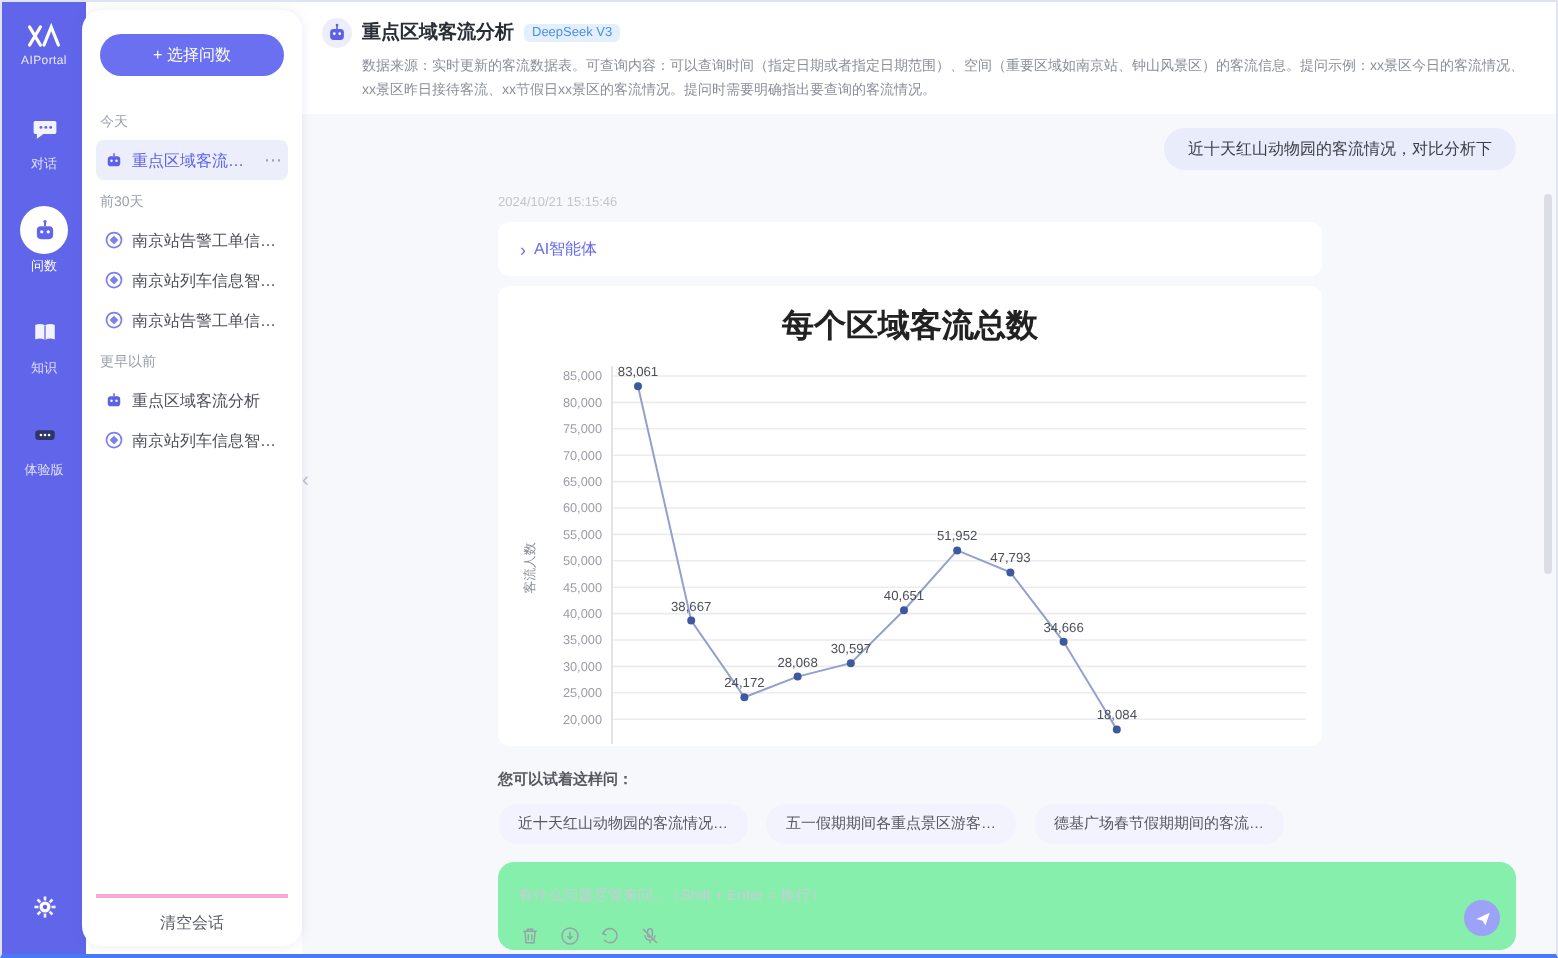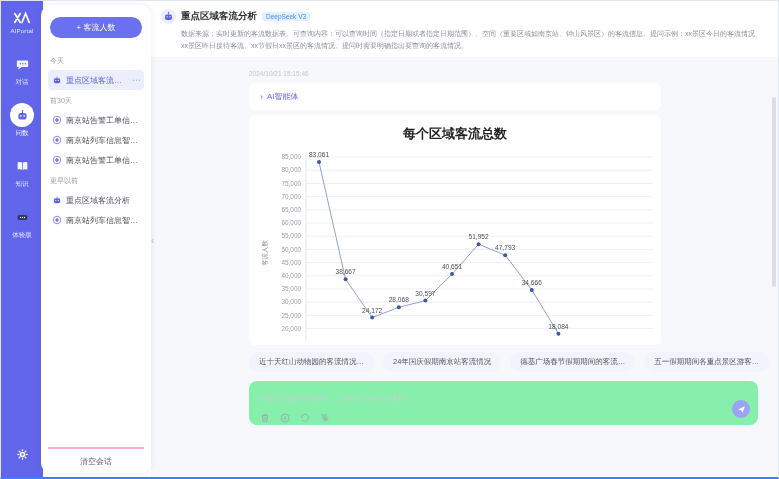--- a/index.html
+++ b/index.html
@@ -49,21 +49,21 @@
   .chat{flex:1;background:#f7f8fb;padding:0 20px 0 98px;position:relative;overflow:hidden}
   .bubble-row{display:flex;justify-content:flex-end;margin-top:7px}
   .bubble{background:#e9ecfa;border-radius:12px;padding:5px 12px;font-size:8px;color:#3c3f47}
   .tstamp{font-size:6.5px;color:#c3c5cd;margin-top:13px}
   .agent-card{background:#fff;border-radius:6px;width:412px;margin-top:6px;padding:8px 11px;
               font-size:8px;color:#666af0;display:flex;align-items:center;gap:4px;cursor:pointer}
   .agent-card .chev{font-size:9px;color:#666af0}
   .chart-card{background:#fff;border-radius:6px;width:412px;height:230px;margin-top:5px;
               padding:6px 2px 0 2px;overflow:hidden}
   .chart-title{text-align:center;font-family:"Liberation Serif",serif;font-weight:bold;
-               font-size:13px;color:#222;margin:4px 0 2px 0}
+               font-size:16px;color:#222;margin:4px 0 2px 0}
   .suggest-label{font-size:7.5px;font-weight:bold;color:#55585f;margin-top:12px}
   .chips{display:flex;gap:9px;margin-top:7px;align-items:center}
   .chip{background:#f2f3fc;border-radius:11px;padding:5px 10px;font-size:7.5px;color:#55585f;
         white-space:nowrap;cursor:pointer}
   .input-card{background:#86efac;border-radius:8px;margin-top:9px;height:44px;padding:6px 10px;position:relative}
   .input-card input{border:none;outline:none;width:90%;font-size:7.5px;color:#444;background:transparent;
                     font-family:"Liberation Sans",sans-serif}
   .input-card input::placeholder{color:#c9ccd6}
   .tools{display:flex;gap:9px;margin-top:7px;align-items:center}
   .tool{width:11px;height:11px;cursor:pointer;display:flex;align-items:center;justify-content:center}
@@ -143,21 +143,21 @@
           <line x1="12.6" y1="3.4" x2="10.8" y2="5.2"></line>
             <line x1="5.2" y1="10.8" x2="3.4" y2="12.6"></line>
         </g>
         <circle cx="8" cy="8" r="3.4" fill="#fff"></circle>
           <circle cx="8" cy="8" r="1.4" fill="#6165ea"></circle>
       </svg>
     </div>
   </div>
 
   <div class="sidebar">
-    <button class="new-btn">+ 客流人数</button>
+    <button class="new-btn">+ 选择问数</button>
 
     <div class="sec-title">今天</div>
     <div class="side-item active">
       <svg width="10" height="10" viewBox="0 0 16 16">
           <rect x="3" y="5" width="10" height="8" rx="2.5" fill="#5b61ea"></rect>
           <circle cx="6" cy="8.5" r="1" fill="#fff"></circle>
           <circle cx="10" cy="8.5" r="1" fill="#fff"></circle>
           <line x1="8" y1="5" x2="8" y2="2.5" stroke="#5b61ea" stroke-width="1.2"></line>
         </svg>
       <span class="ilabel">重点区域客流分析</span>
@@ -224,20 +224,23 @@
             </svg>
         </span>
         <span class="chead-title">重点区域客流分析</span>
         <span class="model-badge">DeepSeek V3</span>
       </div>
       <div class="chead-desc">数据来源：实时更新的客流数据表。可查询内容：可以查询时间（指定日期或者指定日期范围）、空间（重要区域如南京站、钟山风景区）的客流信息。提问示例：xx景区今日的客流情况、xx景区昨日接待客流、xx节假日xx景区的客流情况。提问时需要明确指出要查询的客流情况。</div>
     </div>
 
     <div class="chat">
 
+      <div class="bubble-row">
+        <div class="bubble">近十天红山动物园的客流情况，对比分析下</div>
+      </div>
 
       <div class="tstamp">2024/10/21 15:15:46</div>
 
       <div class="agent-card">
         <span class="chev">›</span>
         <span>AI智能体</span>
       </div>
 
       <div class="chart-card">
         <div class="chart-title">每个区域客流总数</div>
@@ -289,26 +292,26 @@
             <circle cx="254.20000000000002" cy="110.2" r="2" fill="#3d5a9e"></circle>
             <text x="254.20000000000002" y="105.2" text-anchor="middle" font-size="6.6" fill="#4c4f58" font-family="Liberation Sans, sans-serif">47,793</text>
             <circle cx="280.8" cy="144.9" r="2" fill="#3d5a9e"></circle>
             <text x="280.8" y="139.9" text-anchor="middle" font-size="6.6" fill="#4c4f58" font-family="Liberation Sans, sans-serif">34,666</text>
             <circle cx="307.4" cy="188.7" r="2" fill="#3d5a9e"></circle>
             <text x="307.4" y="183.7" text-anchor="middle" font-size="6.6" fill="#4c4f58" font-family="Liberation Sans, sans-serif">18,084</text>
             <text x="16" y="108" font-size="6.4" fill="#8b8f99" text-anchor="middle" transform="rotate(-90 16 108)" font-family="Liberation Sans, sans-serif">客流人数</text>
           </svg>
       </div>
 
+      <div class="suggest-label">您可以试着这样问：</div>
 
       <div class="chips">
         <div class="chip">近十天红山动物园的客流情况…</div>
-        <div class="chip">24年国庆假期南京站客流情况</div>
+        <div class="chip">五一假期期间各重点景区游客…</div>
         <div class="chip">德基广场春节假期期间的客流…</div>
-        <div class="chip">五一假期期间各重点景区游客…</div>
 
       </div>
 
       <div class="input-card">
         <input type="text" value="" placeholder="有什么问题尽管来问...（Shift + Enter = 换行）" style="">
         <div class="tools">
           <span class="tool">
             <svg viewBox="0 0 12 12" width="10" height="10">
                 <path d="M2 3.2h8M4.5 3.2V2h3v1.2M3 3.2l.6 6.8h4.8l.6-6.8" fill="none" stroke="#9aa0ab" stroke-width=".9"></path>
                 <line x1="5" y1="5" x2="5" y2="8.6" stroke="#9aa0ab" stroke-width=".8"></line>

